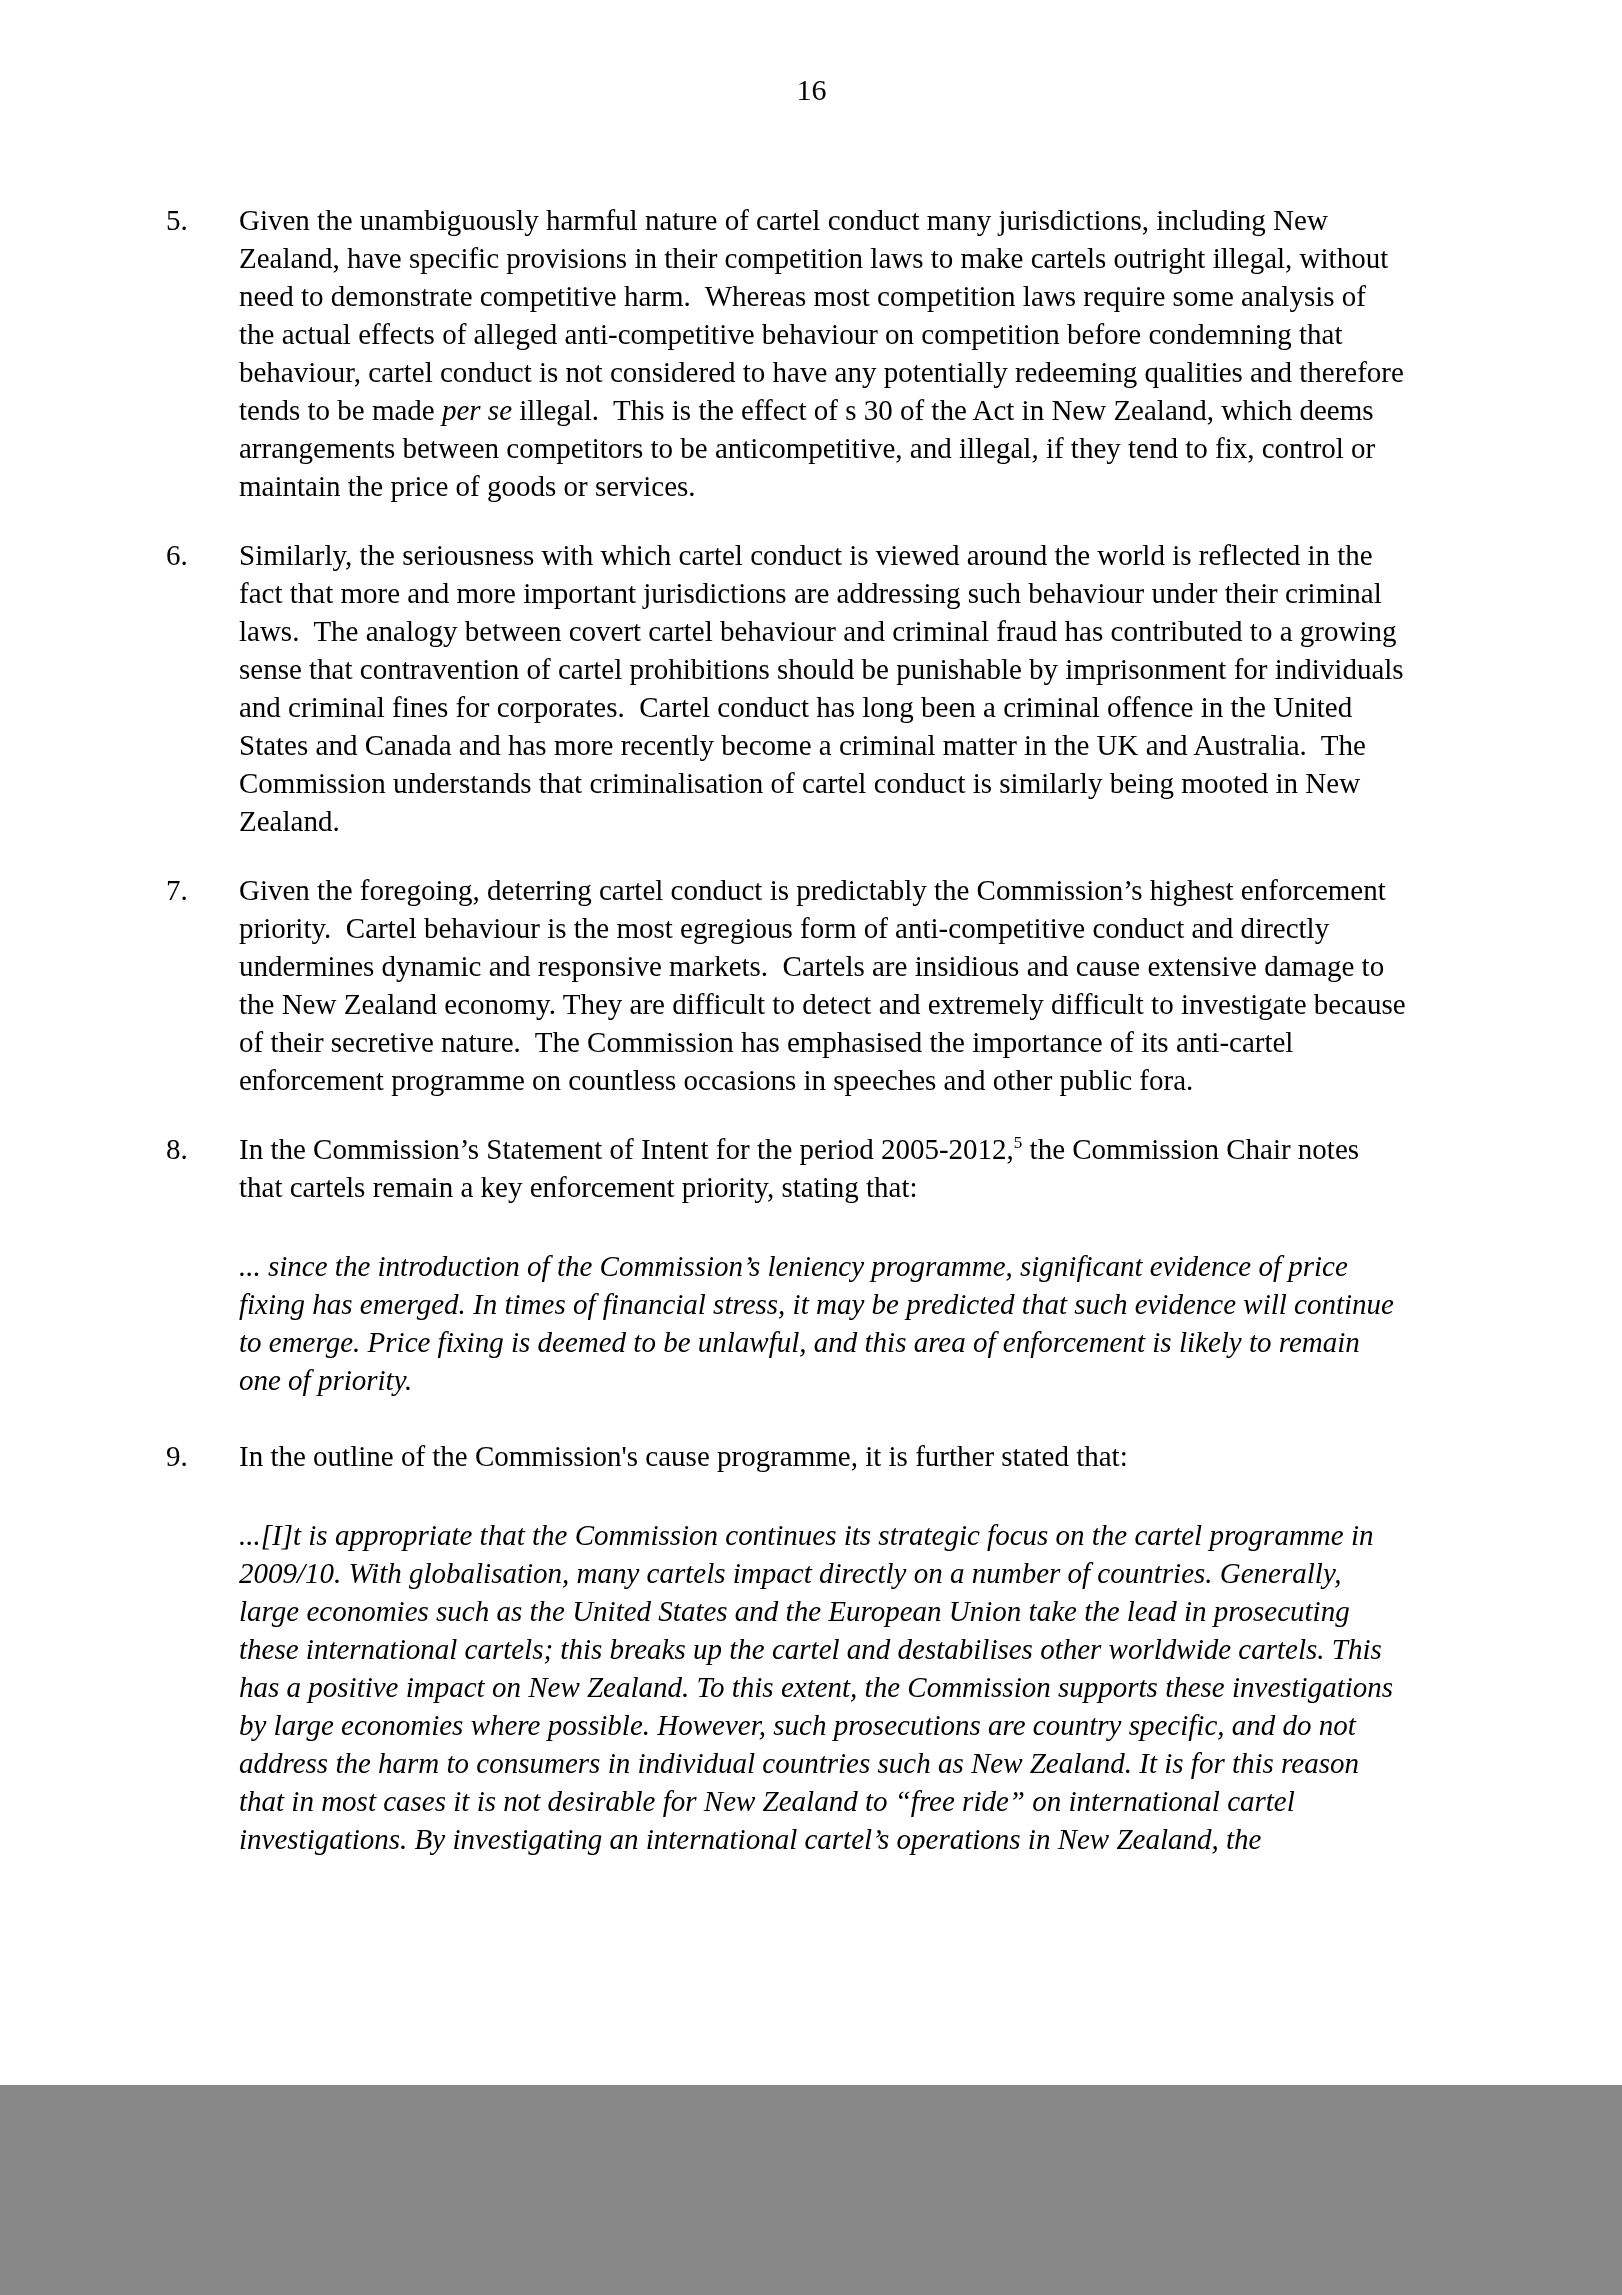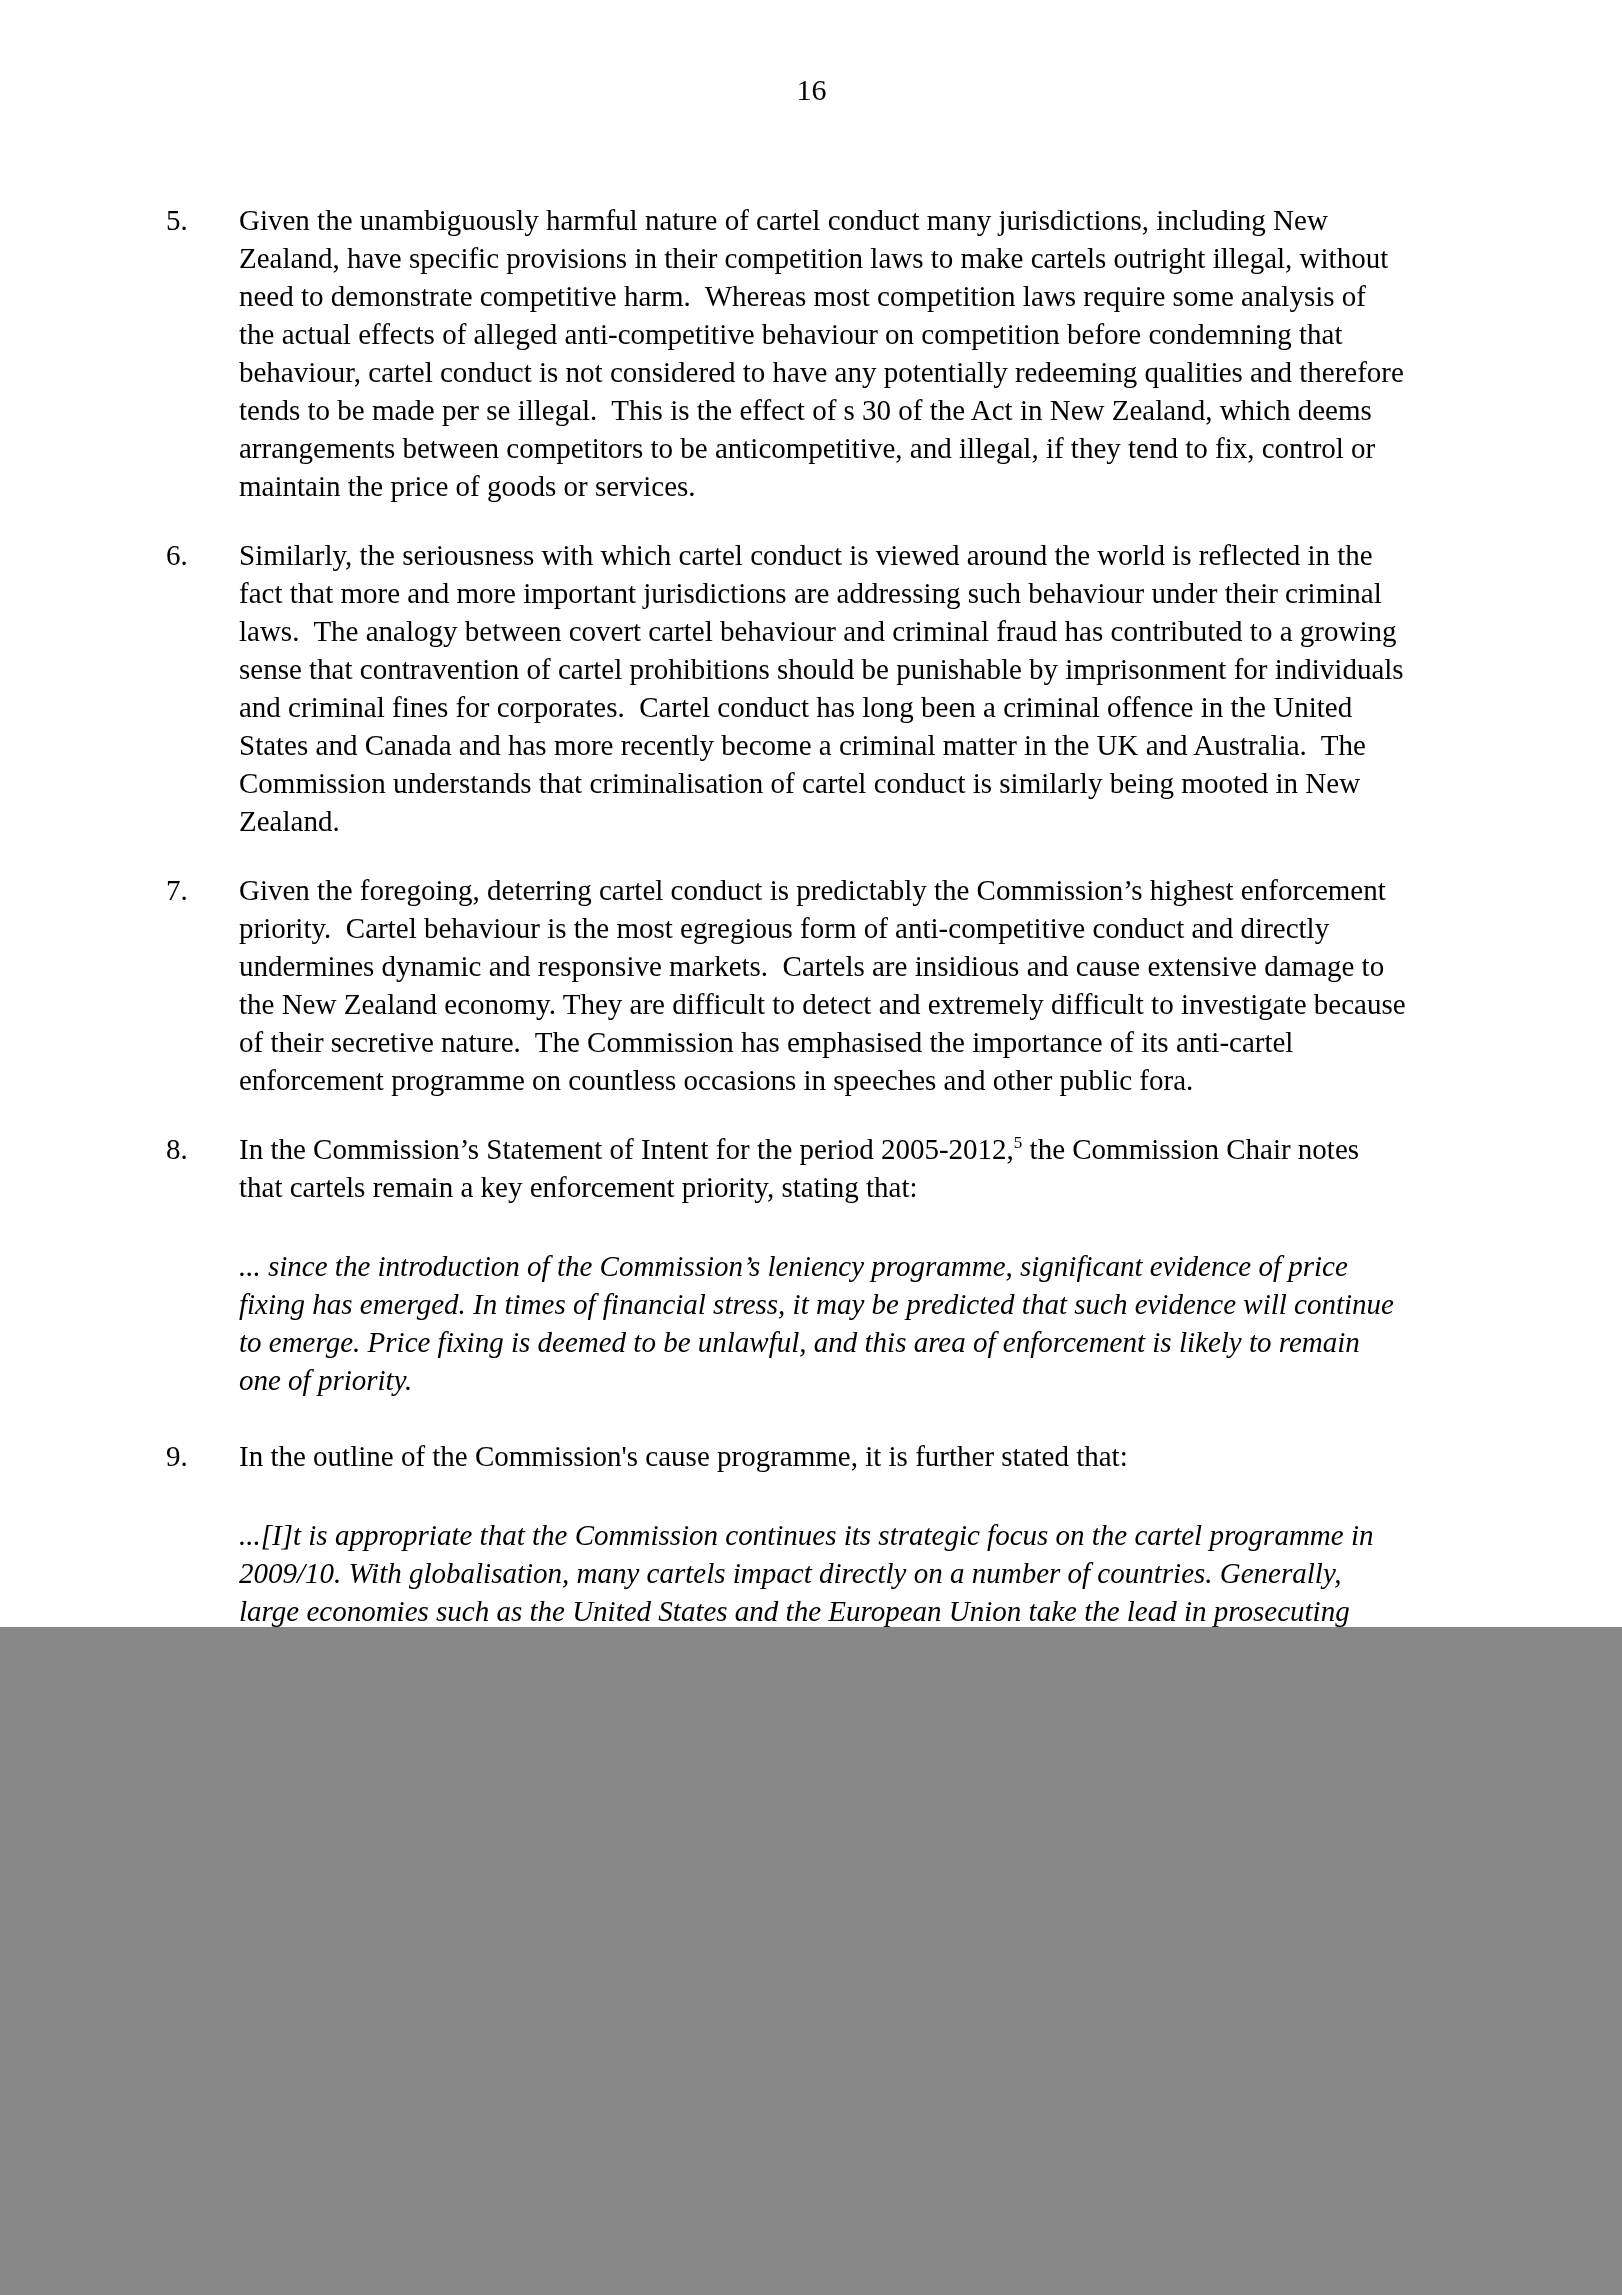--- a/index.html
+++ b/index.html
@@ -1,18 +1,18 @@
 <!DOCTYPE html>
 <html style="font-size:10.5px"><head>
 <meta charset="utf-8">
 <style>
   html,body{margin:0;padding:0;background:#888;}
   .page{
     position:relative;
-    width:1623px;height:1627px;
+    width:1623px;height:2085px;
     background:#ffffff;
     color:#000;
     font-family:"Liberation Serif","DejaVu Serif",serif;
     display:flex;flex-direction:column;
     box-sizing:border-box;
     overflow:hidden;
   }
   .page-header{
     margin-top:71px;
     text-align:center;
@@ -34,21 +34,21 @@
   .para .num{white-space:nowrap;}
   .para .txt{white-space:pre-wrap;}
   .quote-block{
     display:grid;
     grid-template-columns:73px 1fr;
     font-style:italic;
     margin-top:41px;
     margin-bottom:38px;
   }
   .quote-block .txt{white-space:pre-wrap;padding-right:6.5px;}
-  .seg-i{}
+  .seg-i{font-style:italic;}
   .seg-sup{
     font-size:17px;
     vertical-align:super;
     line-height:0;
   }
   .footnote{
     margin-top:auto;
     margin-bottom:169px;
     padding:0 196px 0 191px;
     font-size:24px;

